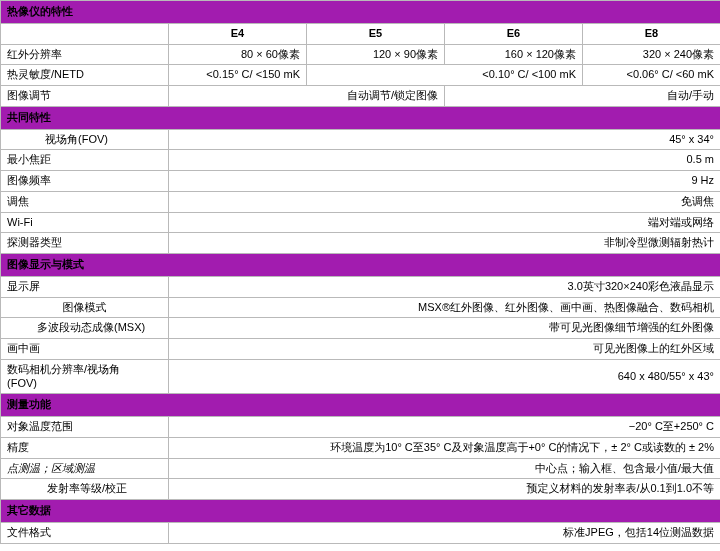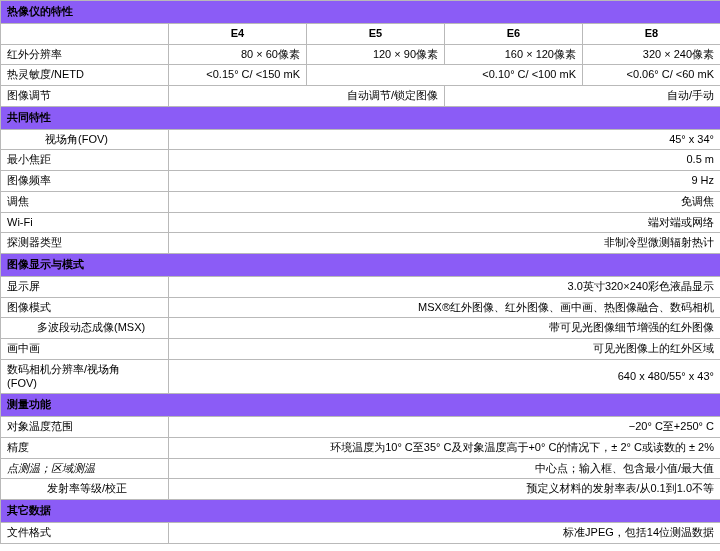--- a/index.html
+++ b/index.html
@@ -28,21 +28,21 @@
   td.label {
     width: 168px;
     text-align: left;
     background: #ffffff;
   }
   td.val {
     text-align: right;
     background: #ffffff;
   }
   tr.section td {
-    background: #8b5cf6;
+    background: #a21caf;
     font-weight: bold;
     border-left: 1px solid #b9b9b9;
     border-right: 1px solid #b9b9b9;
     padding: 4px 6px;
   }
   tr.header td {
     font-weight: bold;
     text-align: center;
   }
   tr.header td.label { text-align: left; }
@@ -116,21 +116,21 @@
         <td class="val" colspan="4">非制冷型微测辐射热计</td>
       </tr>
       <tr class="section">
         <td colspan="5">图像显示与模式</td>
       </tr>
       <tr>
         <td class="label" style="white-space: pre-line;">显示屏</td>
         <td class="val" colspan="4">3.0英寸320×240彩色液晶显示</td>
       </tr>
       <tr>
-        <td class="label" style="white-space: pre-line;">图像模式</td>
+        <td class="label" style="white-space: pre-line; text-align: center;">图像模式</td>
         <td class="val" colspan="4">MSX®红外图像、红外图像、画中画、热图像融合、数码相机</td>
       </tr>
       <tr>
         <td class="label" style="white-space: pre-line; padding-left: 36px;">多波段动态成像(MSX)</td>
         <td class="val" colspan="4">带可见光图像细节增强的红外图像</td>
       </tr>
       <tr>
         <td class="label" style="white-space: pre-line;">画中画</td>
         <td class="val" colspan="4">可见光图像上的红外区域</td>
       </tr>

